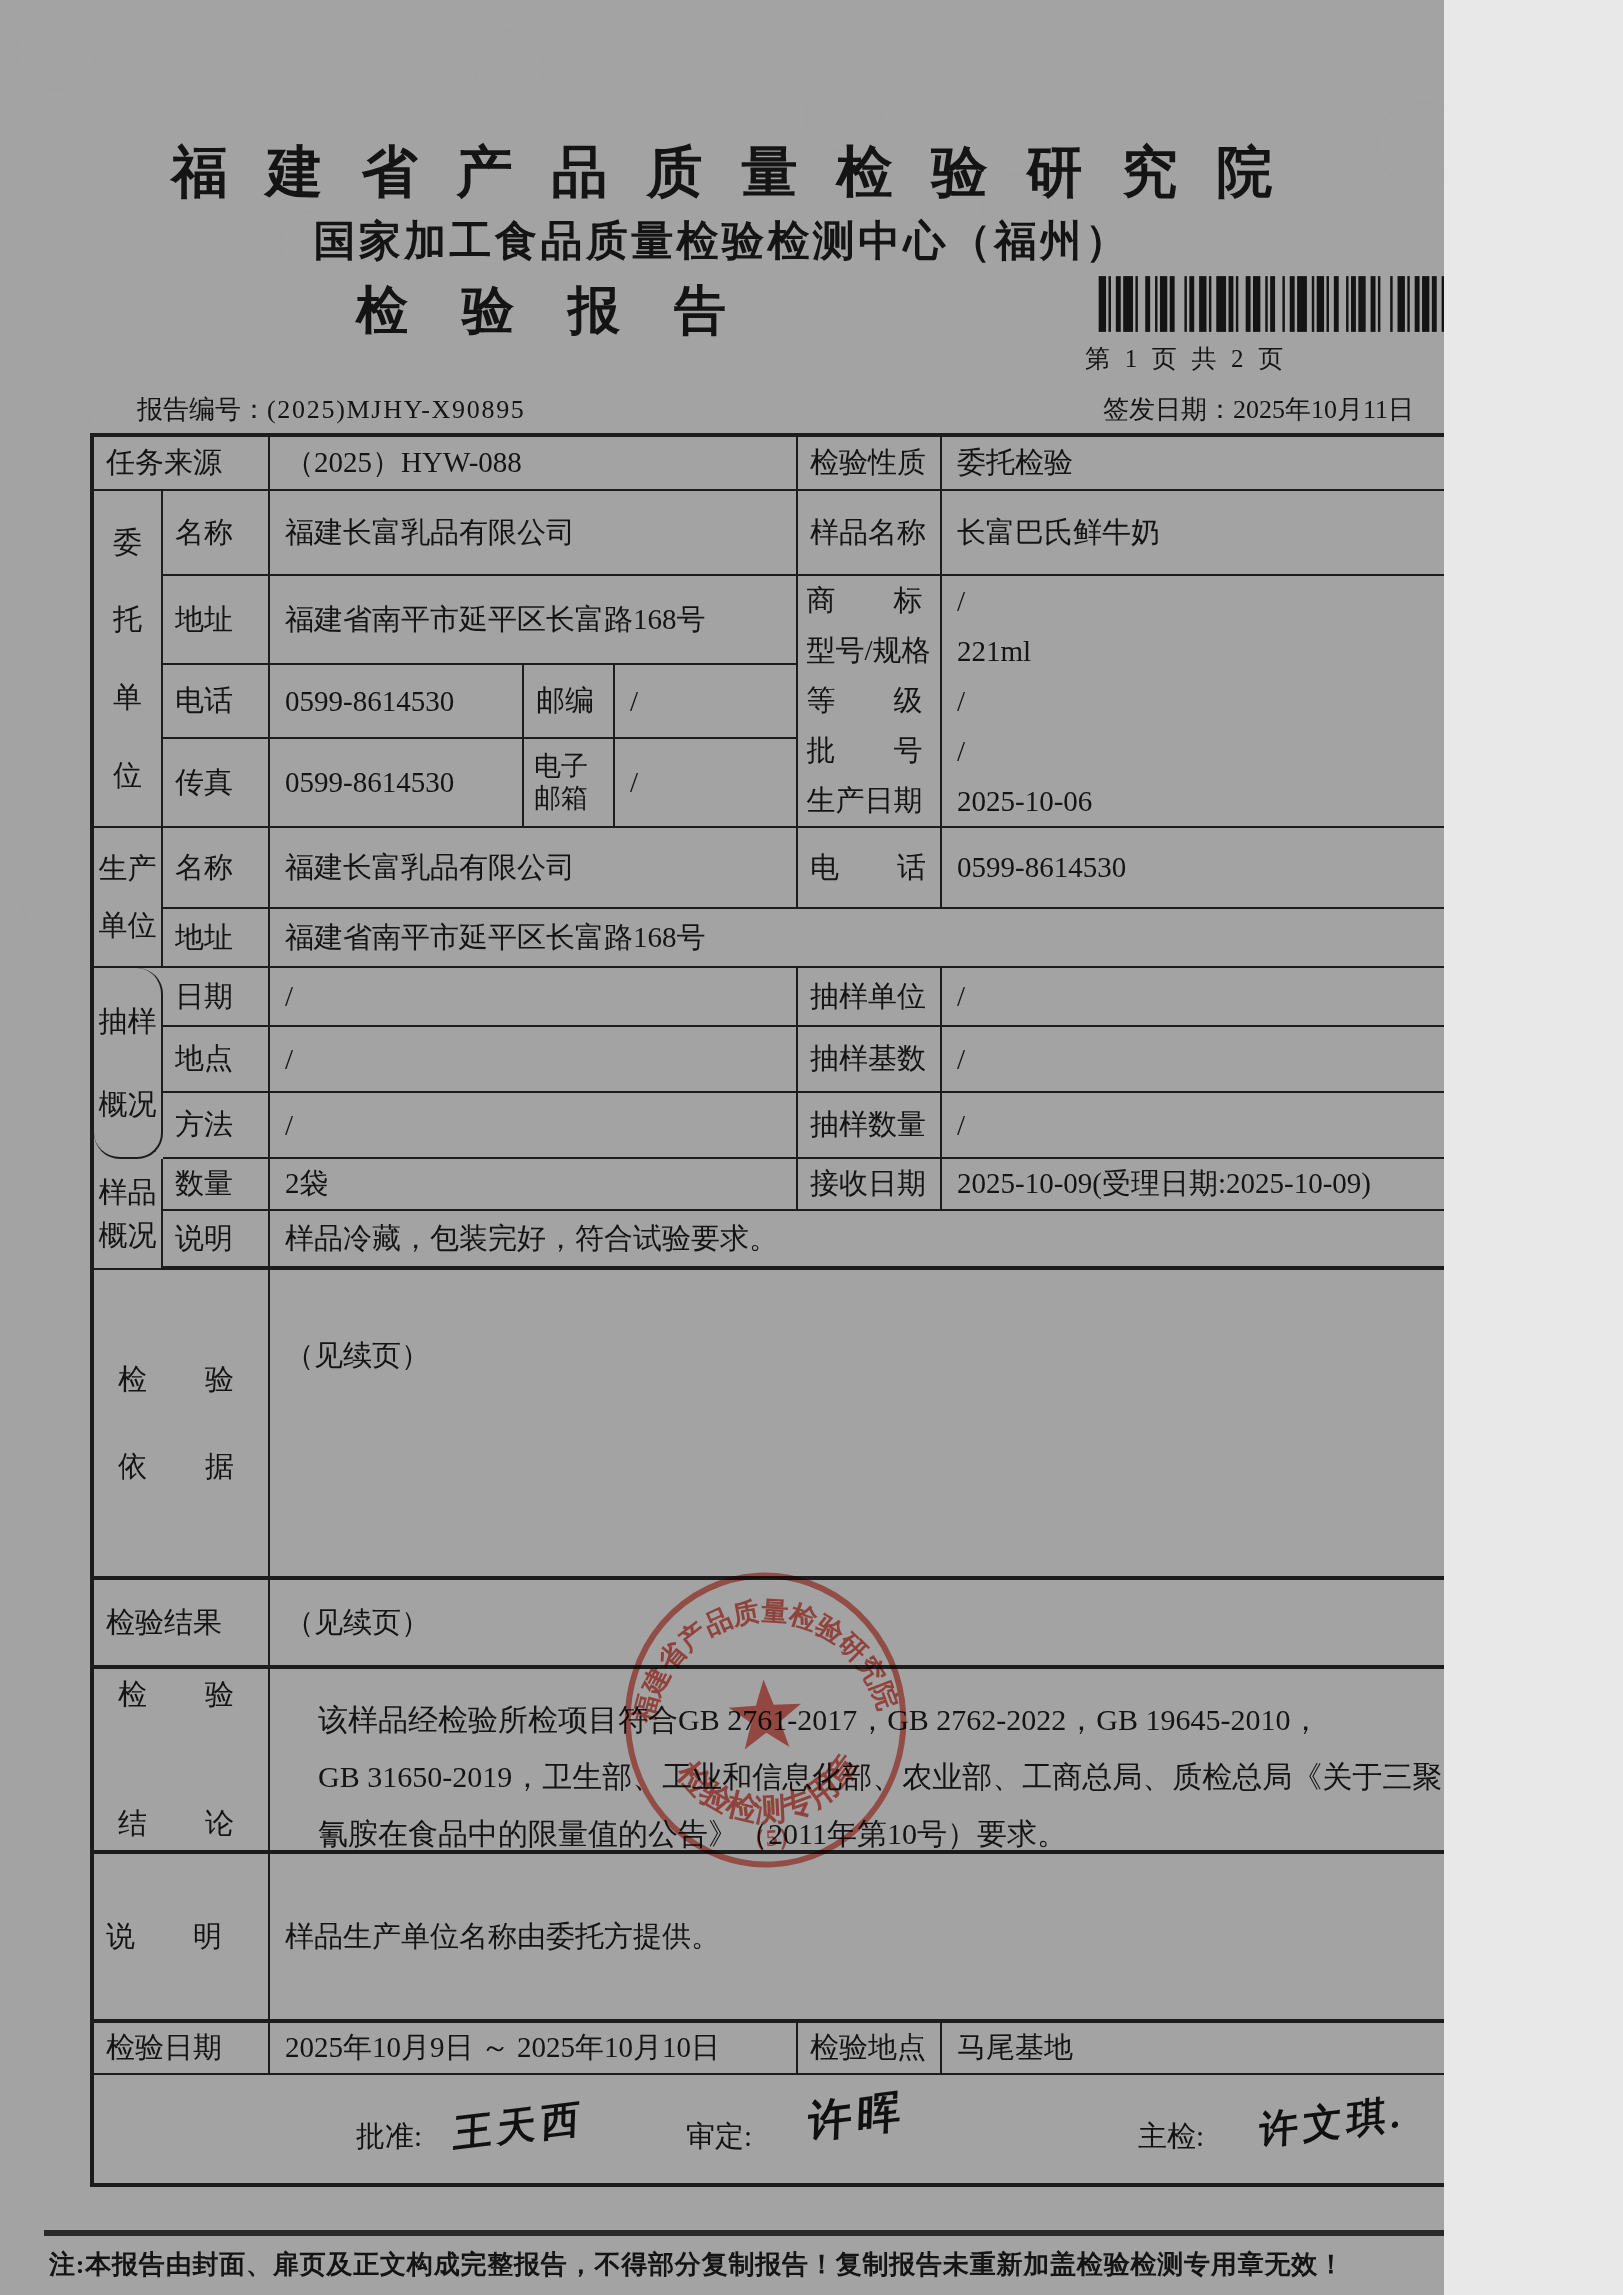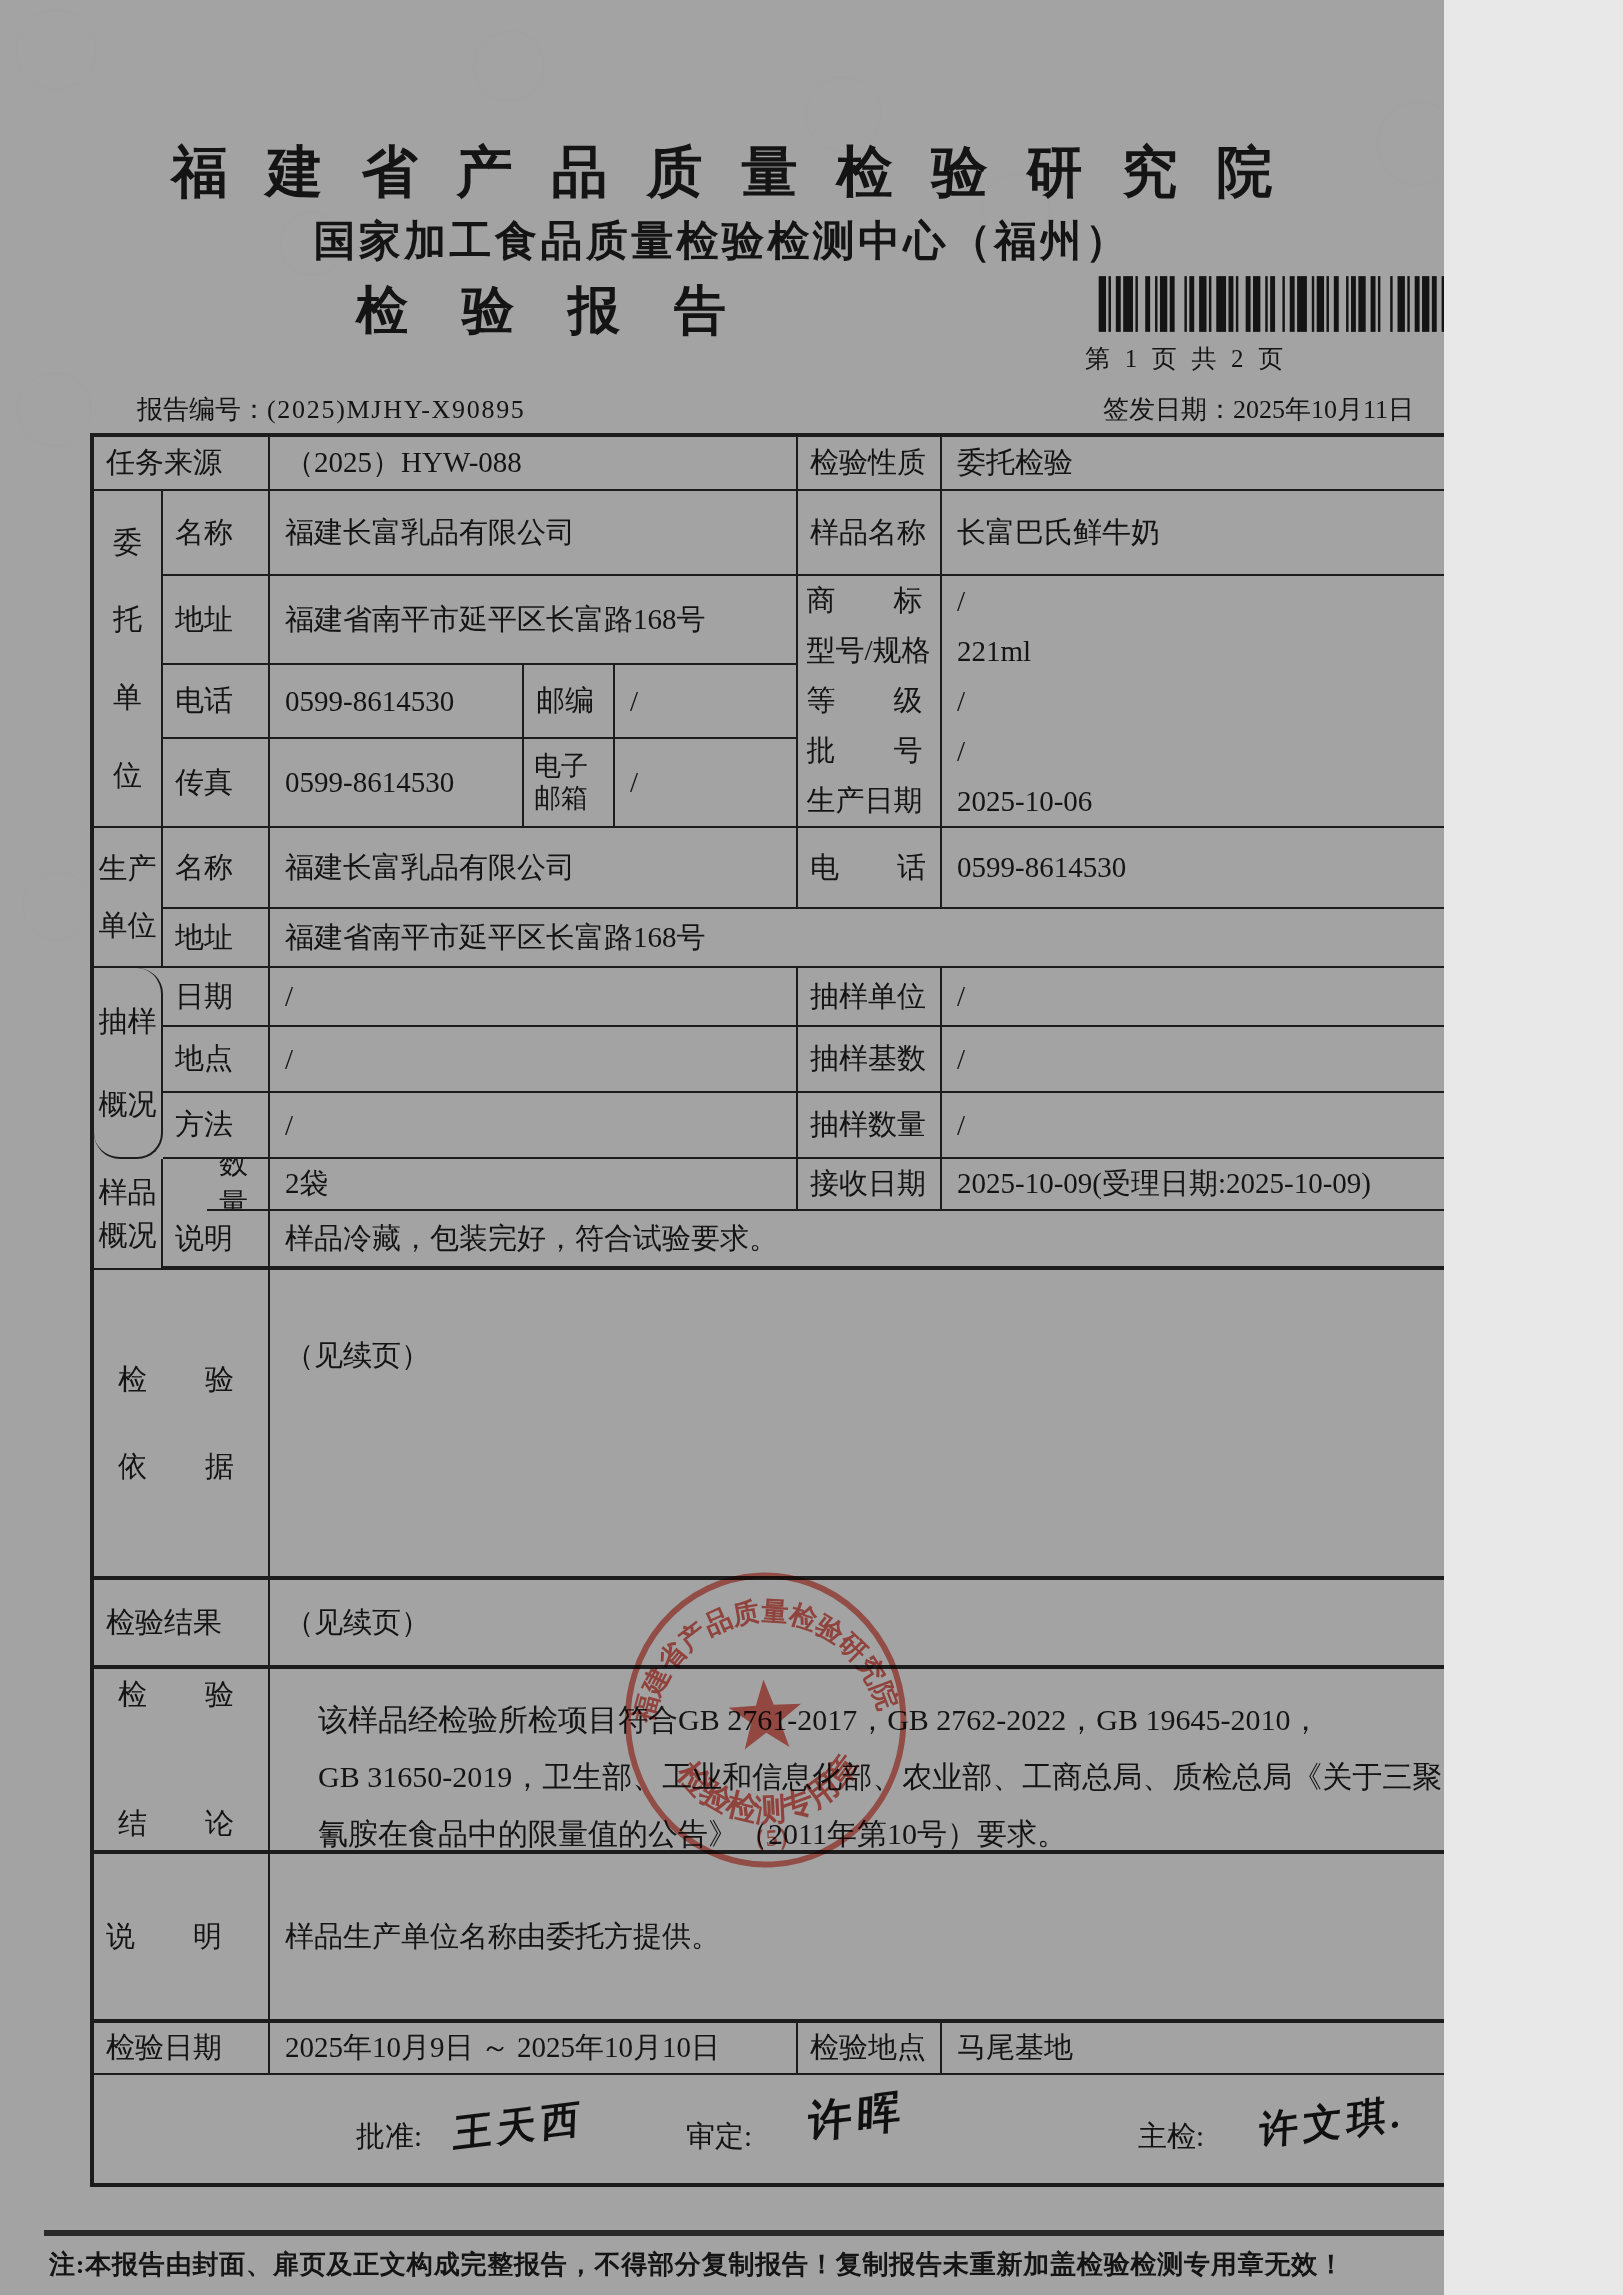--- a/index.html
+++ b/index.html
@@ -193,21 +193,21 @@
 
     <div class="c lab" style="grid-column:2/3;grid-row:10;">方法</div>
     <div class="c val" style="grid-column:3/6;grid-row:10;">/</div>
     <div class="c lab" style="grid-column:6/7;grid-row:10;">抽样数量</div>
     <div class="c val no-r" style="grid-column:7/8;grid-row:10;">/</div>
 
     <div class="c vlabel" style="grid-column:1/2;grid-row:11/13;">
         <div>样品</div>
         <div>概况</div>
       </div>
-    <div class="c lab" style="grid-column:2/3;grid-row:11;margin-left:44px;">数量</div>
+    <div class="c lab" style="grid-column:2/3;grid-row:11;">数量</div>
     <div class="c val" style="grid-column:3/6;grid-row:11;">2袋</div>
     <div class="c lab" style="grid-column:6/7;grid-row:11;">接收日期</div>
     <div class="c val no-r" style="grid-column:7/8;grid-row:11;">2025-10-09(受理日期:2025-10-09)</div>
 
     <div class="c lab thick-b" style="grid-column:2/3;grid-row:12;">说明</div>
     <div class="c val no-r thick-b" style="grid-column:3/8;grid-row:12;">样品冷藏，包装完好，符合试验要求。</div>
 
     <div class="c twoline thick-b" style="grid-column:1/3;grid-row:13;">
       <div>检　　验</div>
       <div>依　　据</div>

